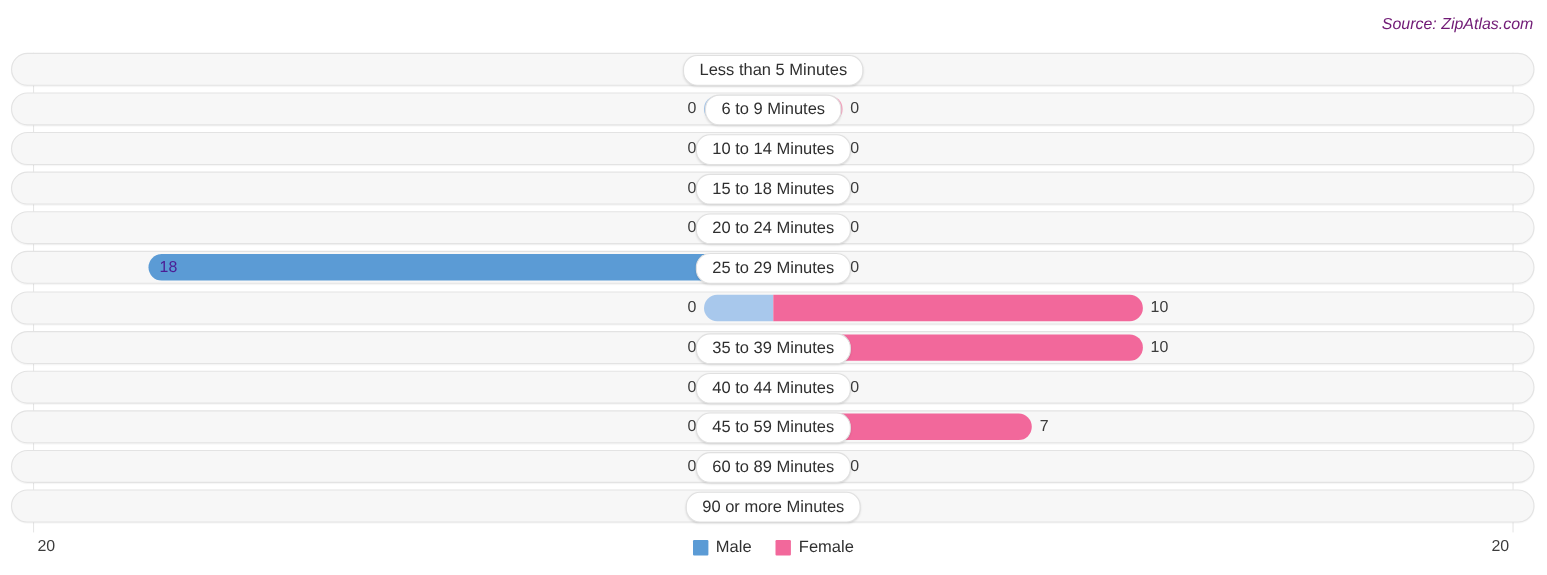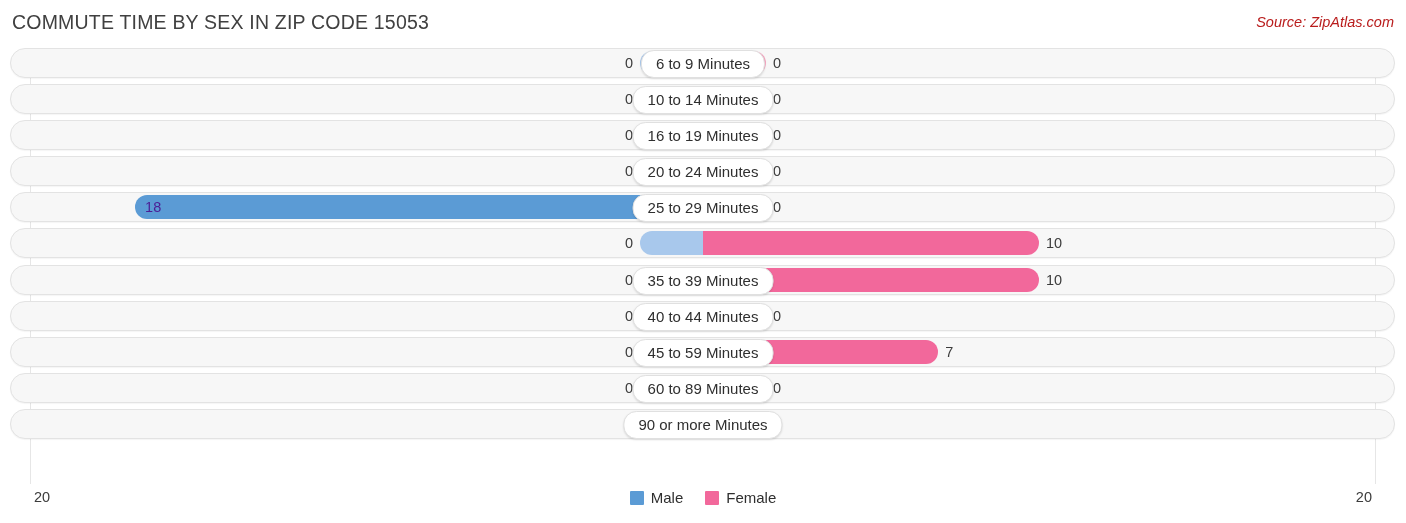--- a/index.html
+++ b/index.html
@@ -29,21 +29,21 @@
     letter-spacing: 0.2px;
     color: #404040;
     white-space: nowrap;
   }
   .chart-source {
     position: absolute;
     right: 12px;
     top: 14px;
     font-size: 14.5px;
     font-style: italic;
-    color: #b91c1c;
+    color: #701a75;
     white-space: nowrap;
     text-align: right;
   }
 
   
   .plot {
     position: absolute;
     left: 0;
     top: 48px;
     width: 1406px;
@@ -181,40 +181,53 @@
     width: 14px;
     height: 14px;
     border-radius: 1px;
     display: inline-block;
   }
 </style>
 </head>
 <body>
 
 <div class="header">
-  <div class="chart-title">COMMUTE TIME BY SEX IN ZIP CODE 15053</div>
   <div class="chart-source">Source: ZipAtlas.com</div>
 </div>
 
 <div class="plot">
   <div class="gridline left"></div>
   <div class="gridline right"></div>
   <div class="rows" id="rows-container">
       <div class="row">
         <div class="track"></div>
         <div class="half half-left">
           <div class="bar bar-left" style="width: 63px; background: rgb(168, 200, 236);">
             <div class="val val-left-out">0</div>
           </div>
         </div>
         <div class="half half-right">
           <div class="bar bar-right" style="width: 63px; background: rgb(246, 165, 192);">
             <div class="val val-right-out">0</div>
           </div>
         </div>
+        <div class="cat-pill">Less than 5 Minutes</div>
+      </div>
+      <div class="row">
+        <div class="track"></div>
+        <div class="half half-left">
+          <div class="bar bar-left" style="width: 63px; background: rgb(168, 200, 236);">
+            <div class="val val-left-out">0</div>
+          </div>
+        </div>
+        <div class="half half-right">
+          <div class="bar bar-right" style="width: 63px; background: rgb(246, 165, 192);">
+            <div class="val val-right-out">0</div>
+          </div>
+        </div>
         <div class="cat-pill">6 to 9 Minutes</div>
       </div>
       <div class="row">
         <div class="track"></div>
         <div class="half half-left">
           <div class="bar bar-left" style="width: 63px; background: rgb(168, 200, 236);">
             <div class="val val-left-out">0</div>
           </div>
         </div>
         <div class="half half-right">
@@ -229,21 +242,21 @@
         <div class="half half-left">
           <div class="bar bar-left" style="width: 63px; background: rgb(168, 200, 236);">
             <div class="val val-left-out">0</div>
           </div>
         </div>
         <div class="half half-right">
           <div class="bar bar-right" style="width: 63px; background: rgb(246, 165, 192);">
             <div class="val val-right-out">0</div>
           </div>
         </div>
-        <div class="cat-pill">16 to 19 Minutes</div>
+        <div class="cat-pill">15 to 18 Minutes</div>
       </div>
       <div class="row">
         <div class="track"></div>
         <div class="half half-left">
           <div class="bar bar-left" style="width: 63px; background: rgb(168, 200, 236);">
             <div class="val val-left-out">0</div>
           </div>
         </div>
         <div class="half half-right">
           <div class="bar bar-right" style="width: 63px; background: rgb(246, 165, 192);">

